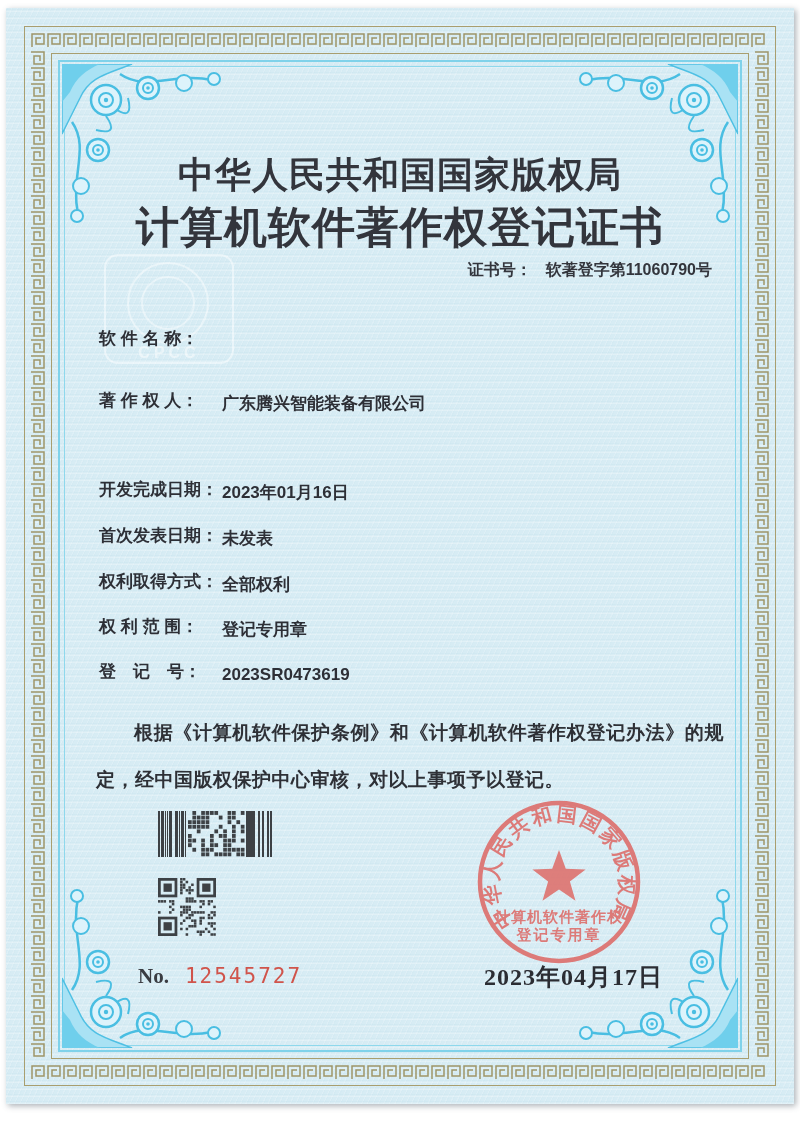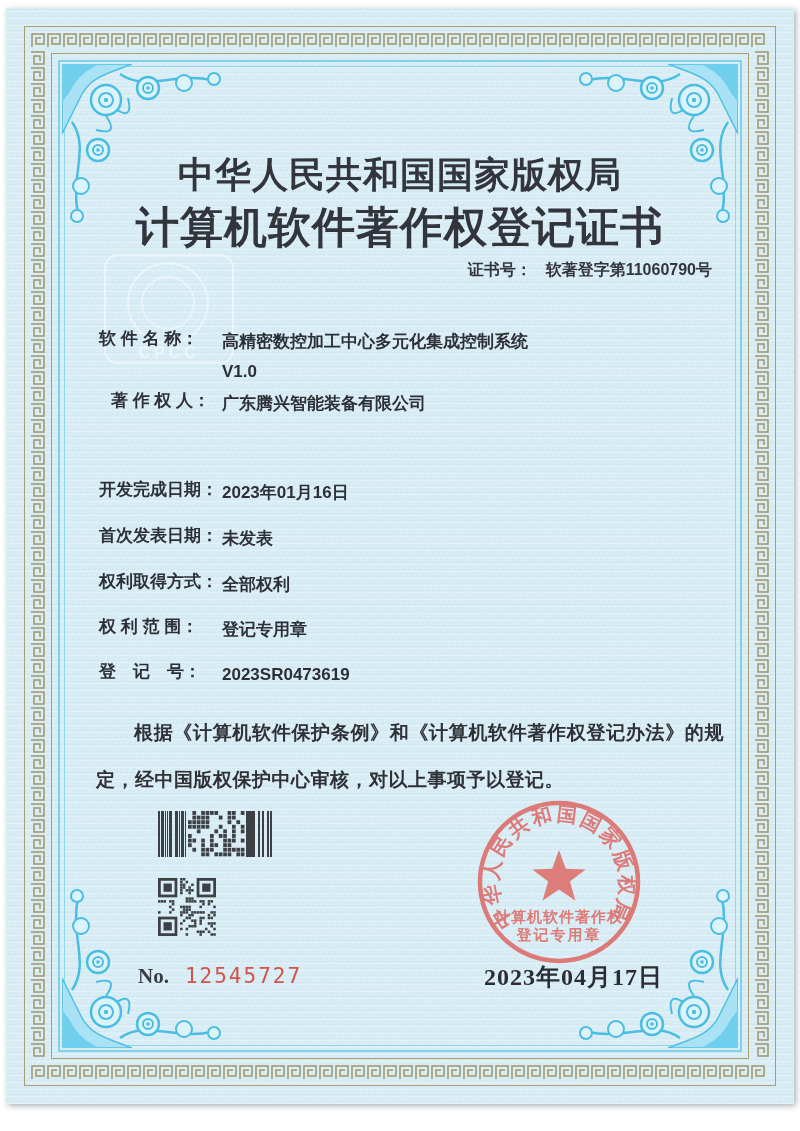--- a/index.html
+++ b/index.html
@@ -38,21 +38,21 @@
   .ink{color:#33353c;}
   #authority{position:absolute;left:0;right:0;top:143px;text-align:center;
       font-family:"Liberation Serif","DejaVu Serif",serif;font-weight:bold;font-size:36px;letter-spacing:1px;}
   #cert-title{position:absolute;left:0;right:0;top:191px;text-align:center;
       font-family:"Liberation Serif","DejaVu Serif",serif;font-weight:bold;font-size:43px;letter-spacing:1px;}
   #cert-no{position:absolute;right:82px;top:252px;font-size:16px;font-weight:bold;color:#33353c;text-align:center;}
   #cert-no .v{margin-left:14px;}
   .field-row{position:absolute;left:93px;font-size:17px;font-weight:bold;color:#2d2f36;}
   .field-row .flabel{display:inline-block;width:123px;white-space:pre;vertical-align:top;}
   .field-row .fvalue{display:inline-block;vertical-align:top;line-height:30px;}
-  #row-0{top:291px;margin-top:28px;} #row-1{top:381px;text-align:center;} #row-2{top:470px;} #row-3{top:516px;}
+  #row-0{top:291px;margin-top:28px;} #row-1{top:381px;} #row-2{top:470px;} #row-3{top:516px;}
   #row-4{top:562px;} #row-5{top:607px;} #row-6{top:652px;}
   #statement{position:absolute;left:90px;top:701px;width:628px;
       font-family:"Liberation Serif","DejaVu Serif",serif;font-weight:bold;
       font-size:19px;line-height:47px;text-align:justify;text-indent:2em;color:#2e3036;letter-spacing:.5px;}
   
   #barcode{position:absolute;left:152px;top:803px;}
   #qrcode{position:absolute;left:152px;top:870px;}
   
   #seal{position:absolute;left:465px;top:786px;width:176px;height:176px;opacity:.88;}
   #serial-line{position:absolute;left:132px;top:956px;font-size:21px;}
@@ -818,21 +818,21 @@
       <div class="wm-text">CPCC</div>
     </div>
 
     <div id="authority" class="ink">中华人民共和国国家版权局</div>
     <div id="cert-title" class="ink">计算机软件著作权登记证书</div>
     <div id="cert-no">
       <span class="l">证书号：</span><span class="v">软著登字第11060790号</span>
     </div>
 
     <div id="row-0" class="field-row">
-      <span class="flabel">软 件 名 称：</span><span class="fvalue"><span style="display:block">高精密数控加工中心多元化集成控制系统</span><span style="display:block">V1.0</span></span>
+      <span class="flabel">软 件 名 称：</span>
     </div>
     <div id="row-1" class="field-row">
       <span class="flabel">著 作 权 人：</span><span class="fvalue">广东腾兴智能装备有限公司</span>
     </div>
     <div id="row-2" class="field-row">
       <span class="flabel">开发完成日期：</span><span class="fvalue">2023年01月16日</span>
     </div>
     <div id="row-3" class="field-row">
       <span class="flabel">首次发表日期：</span><span class="fvalue">未发表</span>
     </div>

